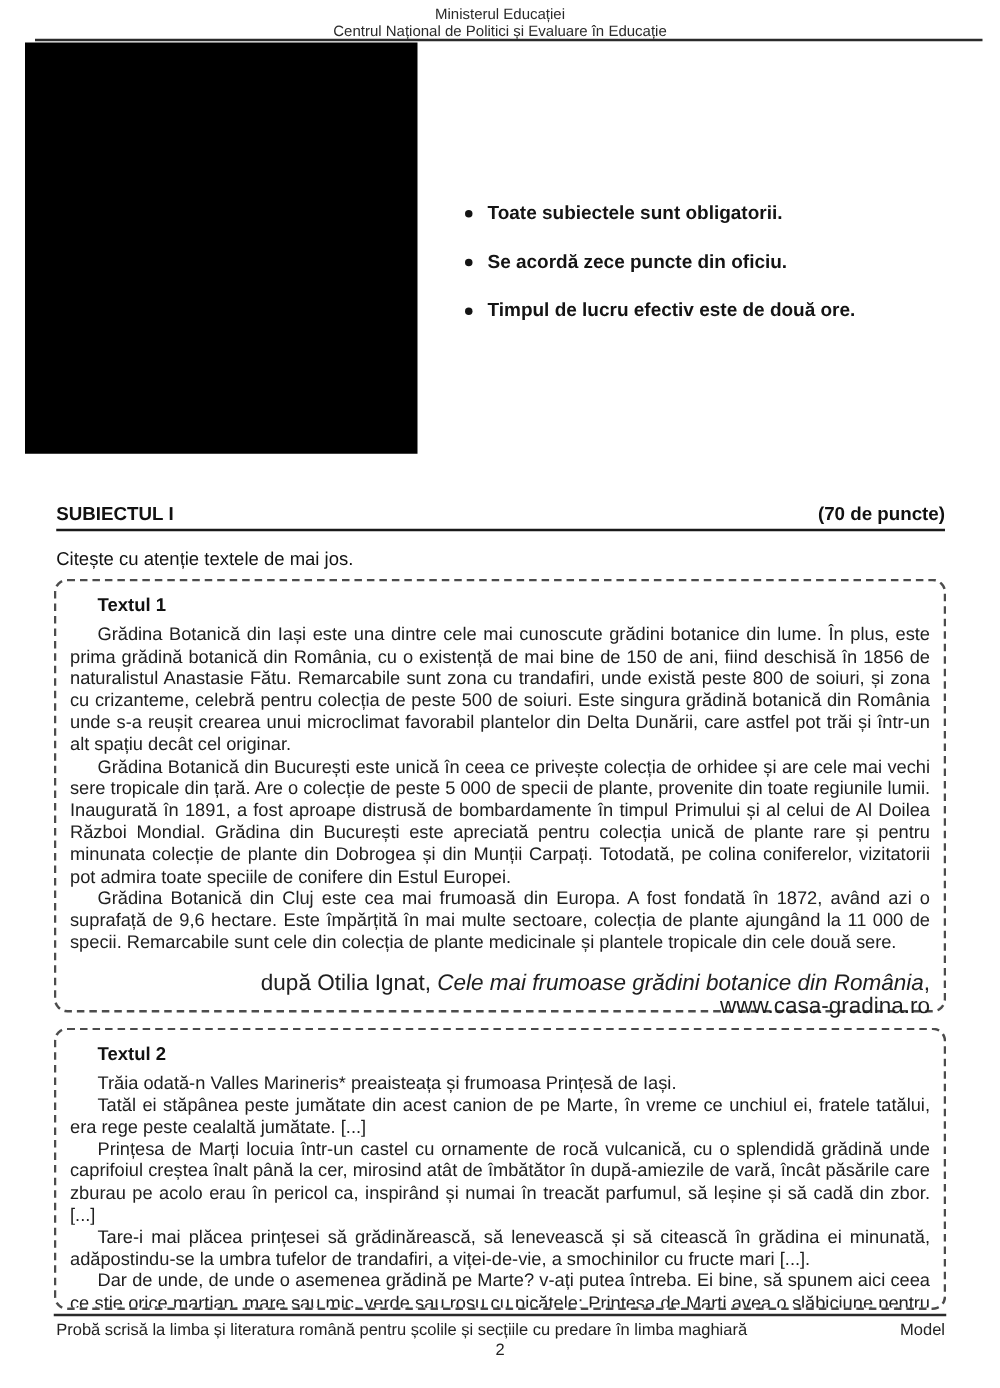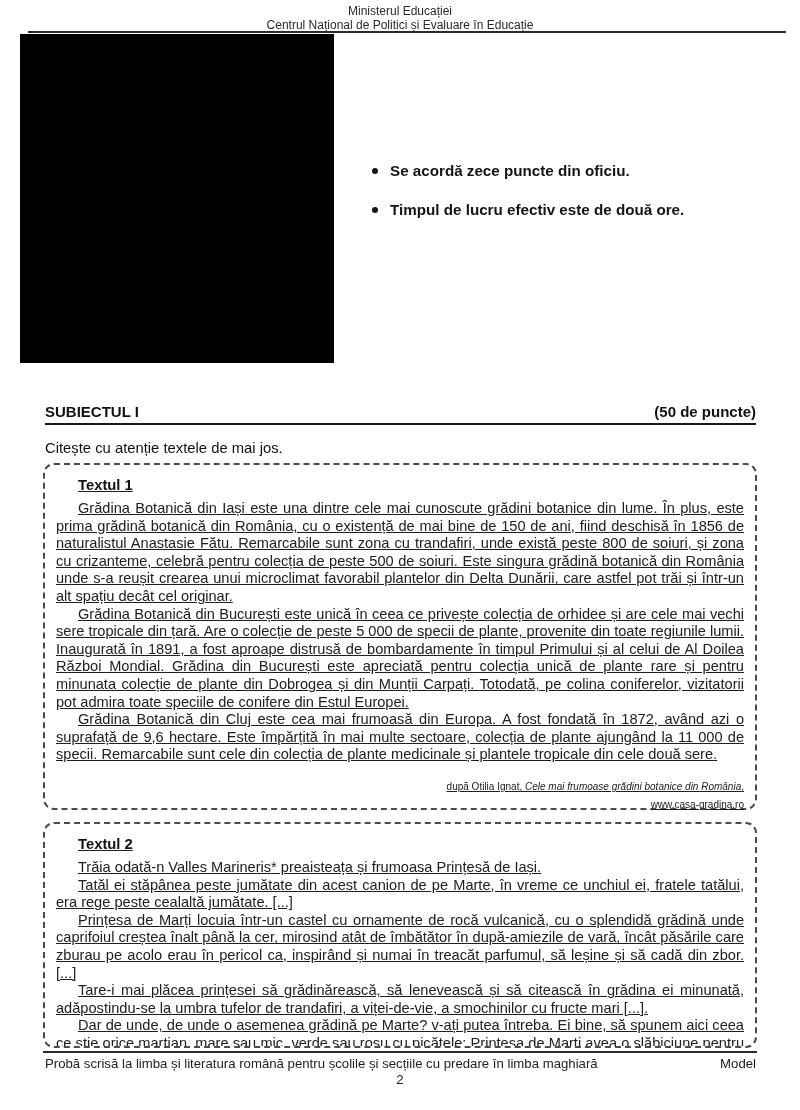--- a/index.html
+++ b/index.html
@@ -29,28 +29,28 @@
   .subject-row { position:absolute; left:45px; top:403px; width:711px;
                  display:flex; justify-content:space-between; align-items:flex-end;
                  border-bottom:2px solid #1a1a1a; padding-bottom:3px;
                  font-weight:bold; font-size:15px; color:#111; }
   .subject-title { text-decoration:none; }
   .read-instruction { position:absolute; left:45px; top:440px;
                       font-weight:normal; font-size:14.8px; color:#111; }
   
   .tbox { position:absolute; left:43px; width:714px;
           border:2px dashed #4c4c4c; border-radius:11px;
-          padding:8px 11px 8px 11px; background:transparent;text-decoration:underline; }
+          padding:8px 11px 8px 11px; background:transparent; }
   #textbox1 { top:463px; height:347px; }
   #textbox2 { top:822px; height:226px; overflow:hidden; }
   .text-heading { font-weight:bold; font-size:14.8px; color:#111;
                   margin:4px 0 7px 22px; }
   .para { font-size:14.6px; line-height:17.6px; text-align:justify;
           text-indent:22px; color:#202020; }
-  .attribution { margin-top:14px; text-align:right; font-size:10px;
+  .attribution { margin-top:14px; text-align:right; font-size:18px;
                  line-height:17.6px; color:#202020; }
   .attribution i { font-style:italic; }
   
   .footer-rule { position:absolute; left:43px; top:1051px; width:714px;
                  border-top:2px solid #2b2b2b; }
   .footer-row { position:absolute; left:45px; top:1056px; width:711px;
                 display:flex; justify-content:space-between;
                 font-size:13.2px; color:#222;gap:39px; }
   .page-number { position:absolute; left:0; top:1072px; width:800px;
                  text-align:center; font-size:13.2px; color:#222; }
@@ -64,31 +64,35 @@
     <div>Ministerul Educației</div>
     <div>Centrul Național de Politici și Evaluare în Educație</div>
   </div>
   <div class="header-rule"></div>
 
   <div class="redacted"></div>
 
   <ul class="bullets">
     <li>
       <span class="bullet-dot"></span>
+      <span>Toate subiectele sunt obligatorii.</span>
+    </li>
+    <li>
+      <span class="bullet-dot"></span>
       <span>Se acordă zece puncte din oficiu.</span>
     </li>
     <li>
       <span class="bullet-dot"></span>
       <span>Timpul de lucru efectiv este de două ore.</span>
     </li>
   </ul>
 
   <div class="subject-row">
     <span class="subject-title">SUBIECTUL I</span>
-    <span>(50 de puncte)</span>
+    <span>(70 de puncte)</span>
   </div>
 
   <div class="read-instruction">Citește cu atenție textele de mai jos.</div>
 
   <div class="tbox" id="textbox1">
     <div class="text-heading">Textul 1</div>
     <p class="para">Grădina Botanică din Iași este una dintre cele mai cunoscute grădini botanice din lume. În plus, este prima grădină botanică din România, cu o existență de mai bine de 150 de ani, fiind deschisă în 1856 de naturalistul Anastasie Fătu. Remarcabile sunt zona cu trandafiri, unde există peste 800 de soiuri, și zona cu crizanteme, celebră pentru colecția de peste 500 de soiuri. Este singura grădină botanică din România unde s-a reușit crearea unui microclimat favorabil plantelor din Delta Dunării, care astfel pot trăi și într-un alt spațiu decât cel originar.</p>
     <p class="para">Grădina Botanică din București este unică în ceea ce privește colecția de orhidee și are cele mai vechi sere tropicale din țară. Are o colecție de peste 5 000 de specii de plante, provenite din toate regiunile lumii. Inaugurată în 1891, a fost aproape distrusă de bombardamente în timpul Primului și al celui de Al Doilea Război Mondial. Grădina din București este apreciată pentru colecția unică de plante rare și pentru minunata colecție de plante din Dobrogea și din Munții Carpați. Totodată, pe colina coniferelor, vizitatorii pot admira toate speciile de conifere din Estul Europei.</p>
     <p class="para">Grădina Botanică din Cluj este cea mai frumoasă din Europa. A fost fondată în 1872, având azi o suprafață de 9,6 hectare. Este împărțită în mai multe sectoare, colecția de plante ajungând la 11 000 de specii. Remarcabile sunt cele din colecția de plante medicinale și plantele tropicale din cele două sere.</p>
     <div class="attribution">

